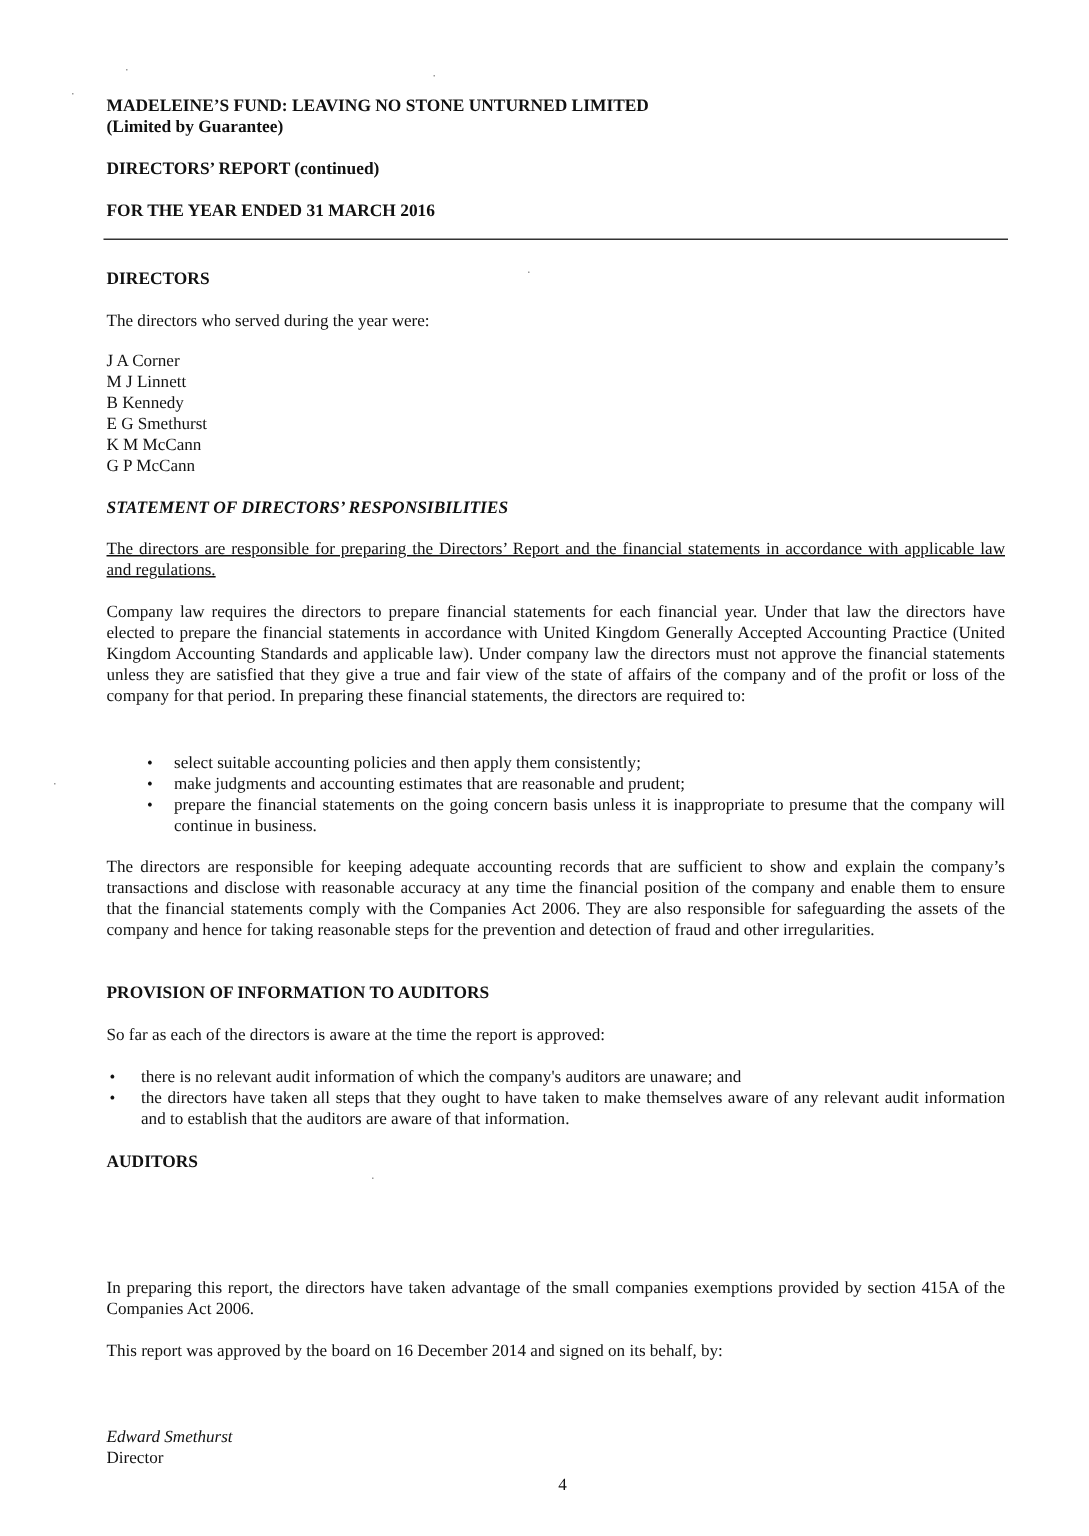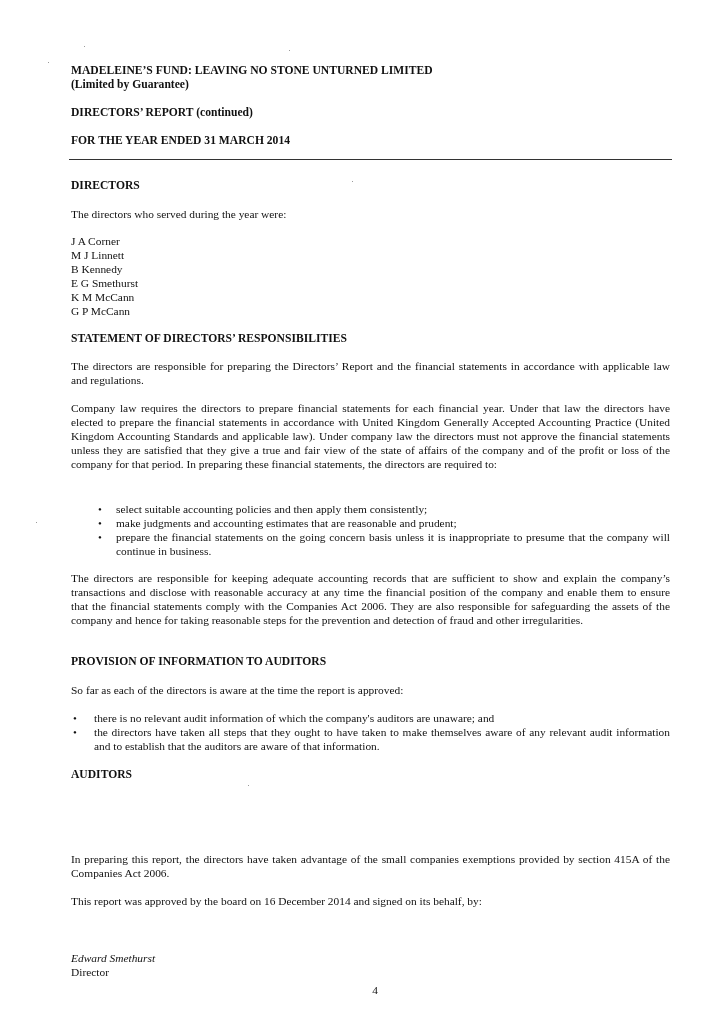--- a/index.html
+++ b/index.html
@@ -72,37 +72,37 @@
   <div class="speck" style="left:72px;top:46px;"></div>
   <div class="speck" style="left:36px;top:62px;"></div>
   <div class="speck" style="left:277px;top:50px;"></div>
   <div class="speck" style="left:340px;top:181px;"></div>
   <div class="speck" style="left:24px;top:522px;"></div>
   <div class="speck" style="left:236px;top:785px;"></div>
 
   <div class="abs head-line" style="top:64px;">MADELEINE’S FUND: LEAVING NO STONE UNTURNED LIMITED</div>
   <div class="abs head-line" style="top:78px;">(Limited by Guarantee)</div>
   <div class="abs head-line" style="top:106px;">DIRECTORS’ REPORT (continued)</div>
-  <div class="abs head-line" style="top:134px;">FOR THE YEAR ENDED 31 MARCH 2014</div>
+  <div class="abs head-line" style="top:134px;">FOR THE YEAR ENDED 31 MARCH 2016</div>
 
   <div class="rule"></div>
 
   <div class="heading" style="top:179px;">DIRECTORS</div>
   <div class="block" style="top:207px;">The directors who served during the year were:</div>
   <div class="block names" style="top:234px;">
     <div>J A Corner</div>
     <div>M J Linnett</div>
     <div>B Kennedy</div>
     <div>E G Smethurst</div>
     <div>K M McCann</div>
     <div>G P McCann</div>
   </div>
 
-  <div class="heading" style="top:332px;">STATEMENT OF DIRECTORS’ RESPONSIBILITIES</div>
-  <div class="block" style="top:359px;">The directors are responsible for preparing the Directors’ Report and the financial statements in accordance with applicable law and regulations.</div>
+  <div class="heading" style="top:332px;font-style:italic;">STATEMENT OF DIRECTORS’ RESPONSIBILITIES</div>
+  <div class="block" style="top:359px;text-decoration:underline;">The directors are responsible for preparing the Directors’ Report and the financial statements in accordance with applicable law and regulations.</div>
   <div class="block" style="top:401px;">Company law requires the directors to prepare financial statements for each financial year. Under that law the directors have elected to prepare the financial statements in accordance with United Kingdom Generally Accepted Accounting Practice (United Kingdom Accounting Standards and applicable law). Under company law the directors must not approve the financial statements unless they are satisfied that they give a true and fair view of the state of affairs of the company and of the profit or loss of the company for that period. In preparing these financial statements, the directors are required to:</div>
 
   <ul class="bullets" style="left:86px;top:502px;width:572px;">
     <li style="padding-left:18px;">
       <span class="dot" style="left:0;">•</span>
       <span>select suitable accounting policies and then apply them consistently;</span>
     </li>
     <li style="padding-left:18px;">
       <span class="dot" style="left:0;">•</span>
       <span>make judgments and accounting estimates that are reasonable and prudent;</span>

